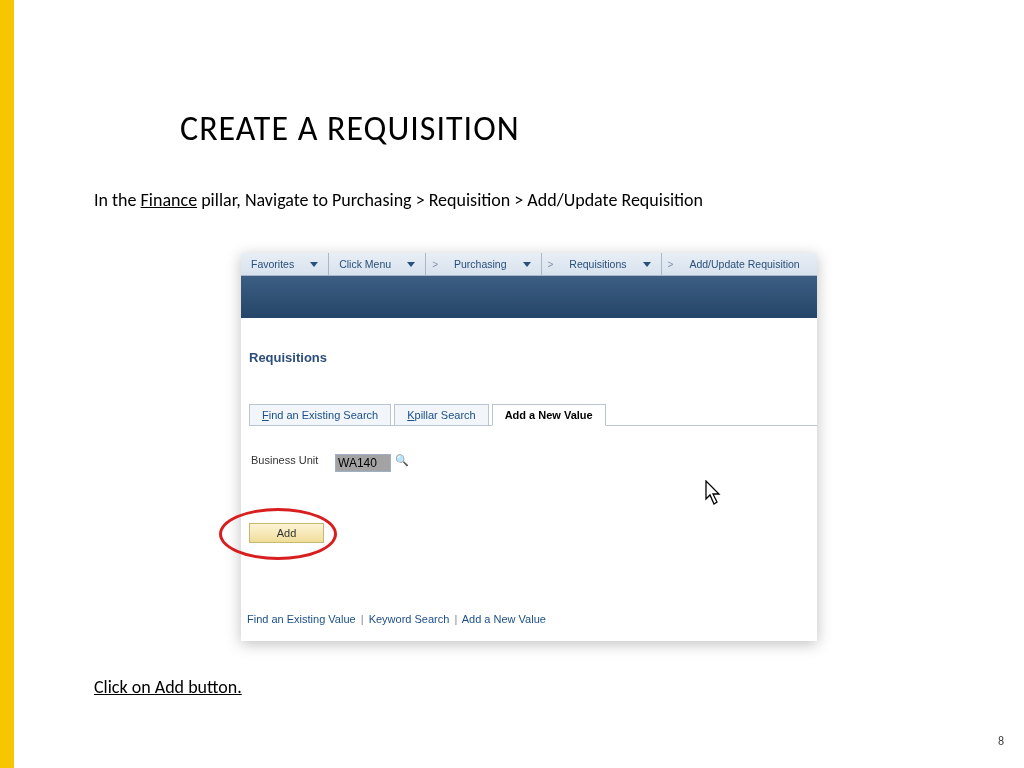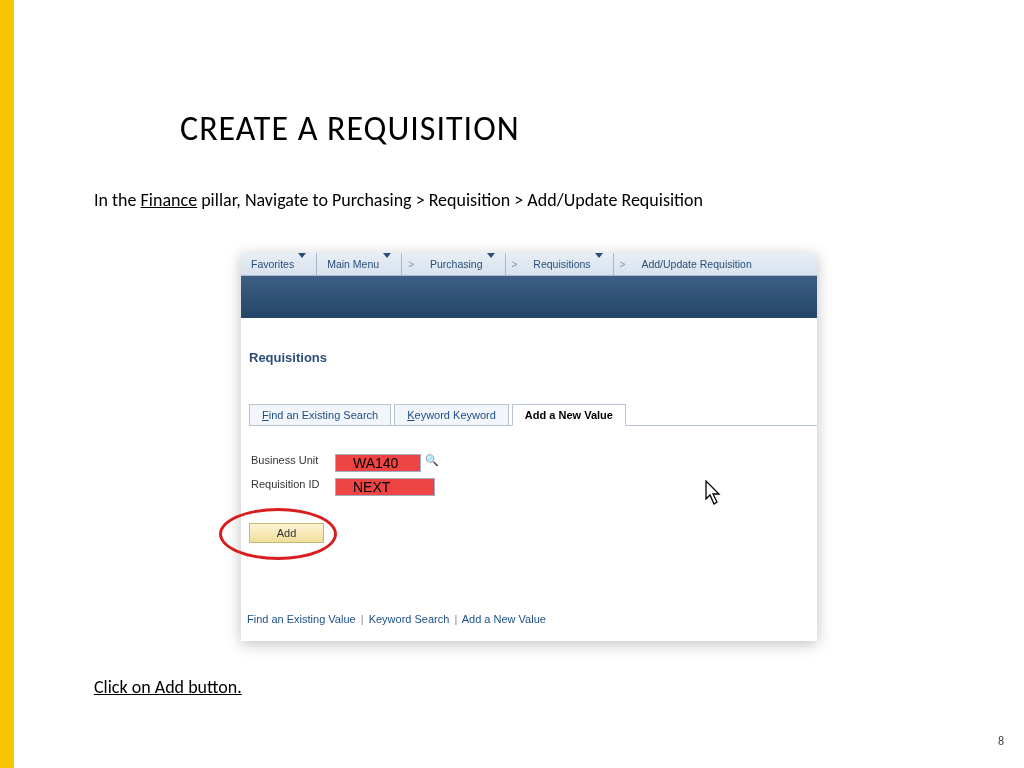--- a/index.html
+++ b/index.html
@@ -67,22 +67,22 @@
     display: flex;
     align-items: center;
     color: #29507a;
   }
   .crumb .item {
     padding: 0 10px;
     height: 100%;
     line-height: 22px;
     border-right: 1px solid #aab7c8;
     display: flex;
-    align-items: flex-start;
-    gap: 4px;
+    align-items: center;
+    gap: 16px;
     white-space: nowrap;
     font-size: 10.5px;
     cursor: pointer;
   }
   .crumb .item.last { border-right: none; }
   .crumb .sep {
     padding: 0 6px;
     color: #8094ab;
     font-size: 10px;
   }
@@ -139,24 +139,24 @@
     color: #333;
   }
   .form-row {
     display: flex;
     align-items: flex-start;
     margin-bottom: 6px;
     gap: 4px;
   }
   .form-row label { width: 80px; }
   .form-row input {
-    font-size: 14px;
-    padding: 1px 17px;
+    font-size: 12px;
+    padding: 1px 2px;
     border: 1px solid #9fb0c4;
-    background: #ef4444;
+    background: #a3a3a3;
     height: 14px;
     width: 50px;
   }
   .form-row input.wider { width: 64px; }
   .lookup-icon {
     font-size: 11px;
     color: #6c7f97;
     cursor: pointer;
   }
   
@@ -220,21 +220,21 @@
 </div>
 
 <div class="app-shot">
 
   <div class="crumb">
     <div class="item">
       <span>Favorites</span>
       <span class="tri"></span>
     </div>
     <div class="item">
-      <span>Main Menu</span>
+      <span>Click Menu</span>
       <span class="tri"></span>
     </div>
     <span class="sep">&gt;</span>
     <div class="item">
       <span>Purchasing</span>
       <span class="tri"></span>
     </div>
     <span class="sep">&gt;</span>
     <div class="item">
       <span>Requisitions</span>
@@ -248,36 +248,32 @@
 
   <div class="dark-band"></div>
 
   <div class="section-title">Requisitions</div>
 
   <div class="tabs">
     <div class="tab">
       <span class="ul-letter">F</span><span>ind an Existing Search</span>
     </div>
     <div class="tab">
-      <span class="ul-letter">K</span><span>eyword Keyword</span>
+      <span class="ul-letter">K</span><span>pillar Search</span>
     </div>
     <div class="tab active">
       <span>Add a New Value</span>
     </div>
   </div>
 
   <div class="form">
     <div class="form-row">
       <label>Business Unit</label>
       <input type="text" value="WA140" style="">
       <span class="lookup-icon">🔍</span>
-    </div>
-    <div class="form-row">
-      <label>Requisition ID</label>
-      <input type="text" class="wider" value="NEXT" style="">
     </div>
   </div>
 
   <div class="add-wrap">
     <button class="add-btn">Add</button>
   </div>
 
   <div class="bottom-links">
     <a>Find an Existing Value</a>
     <span class="pipe">|</span>

